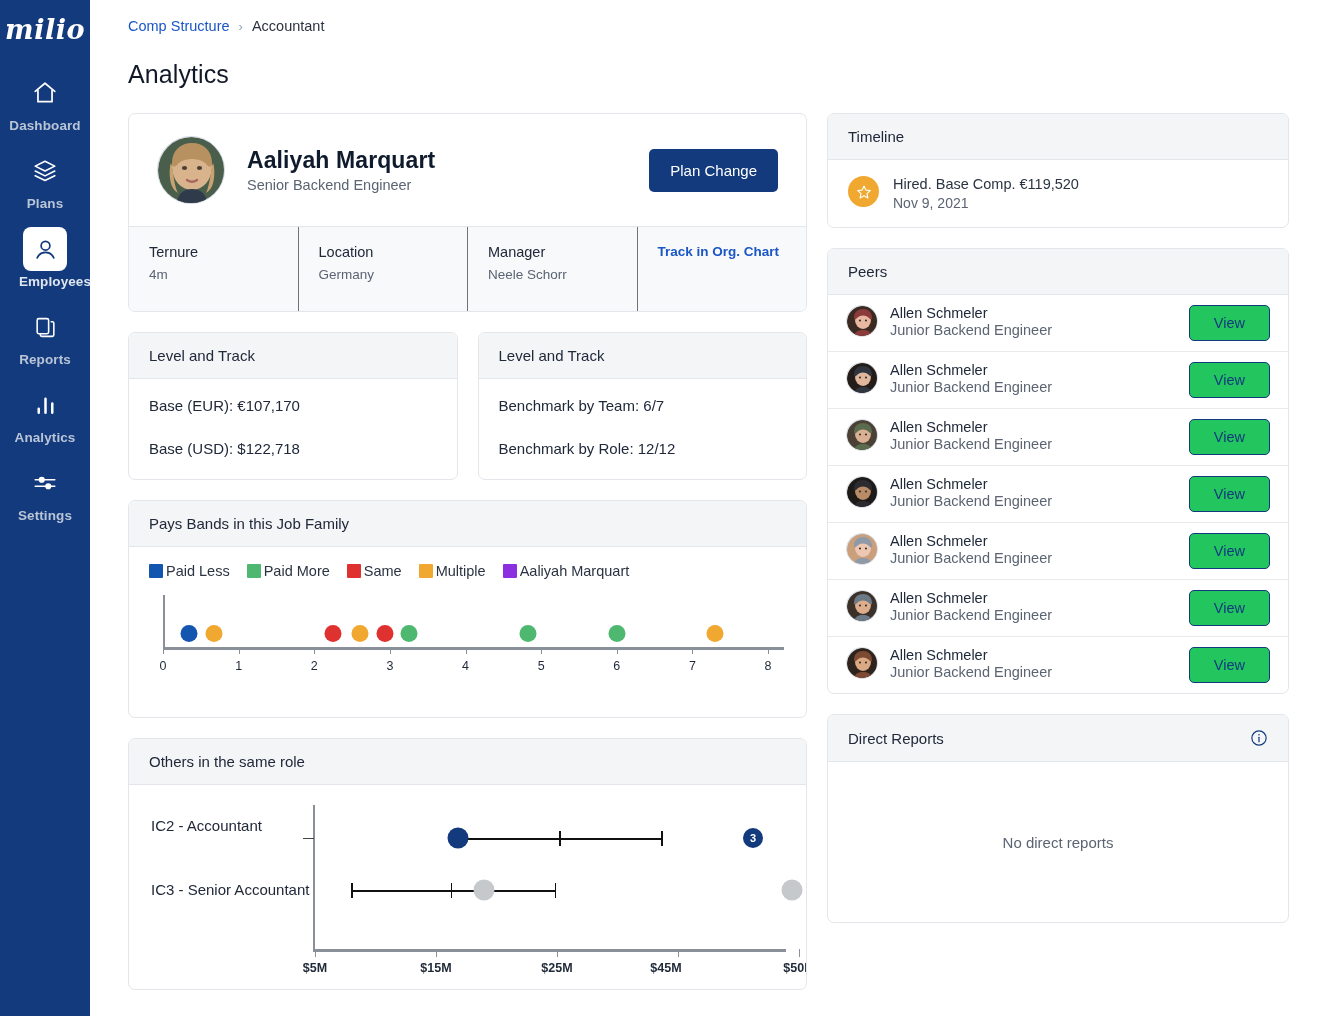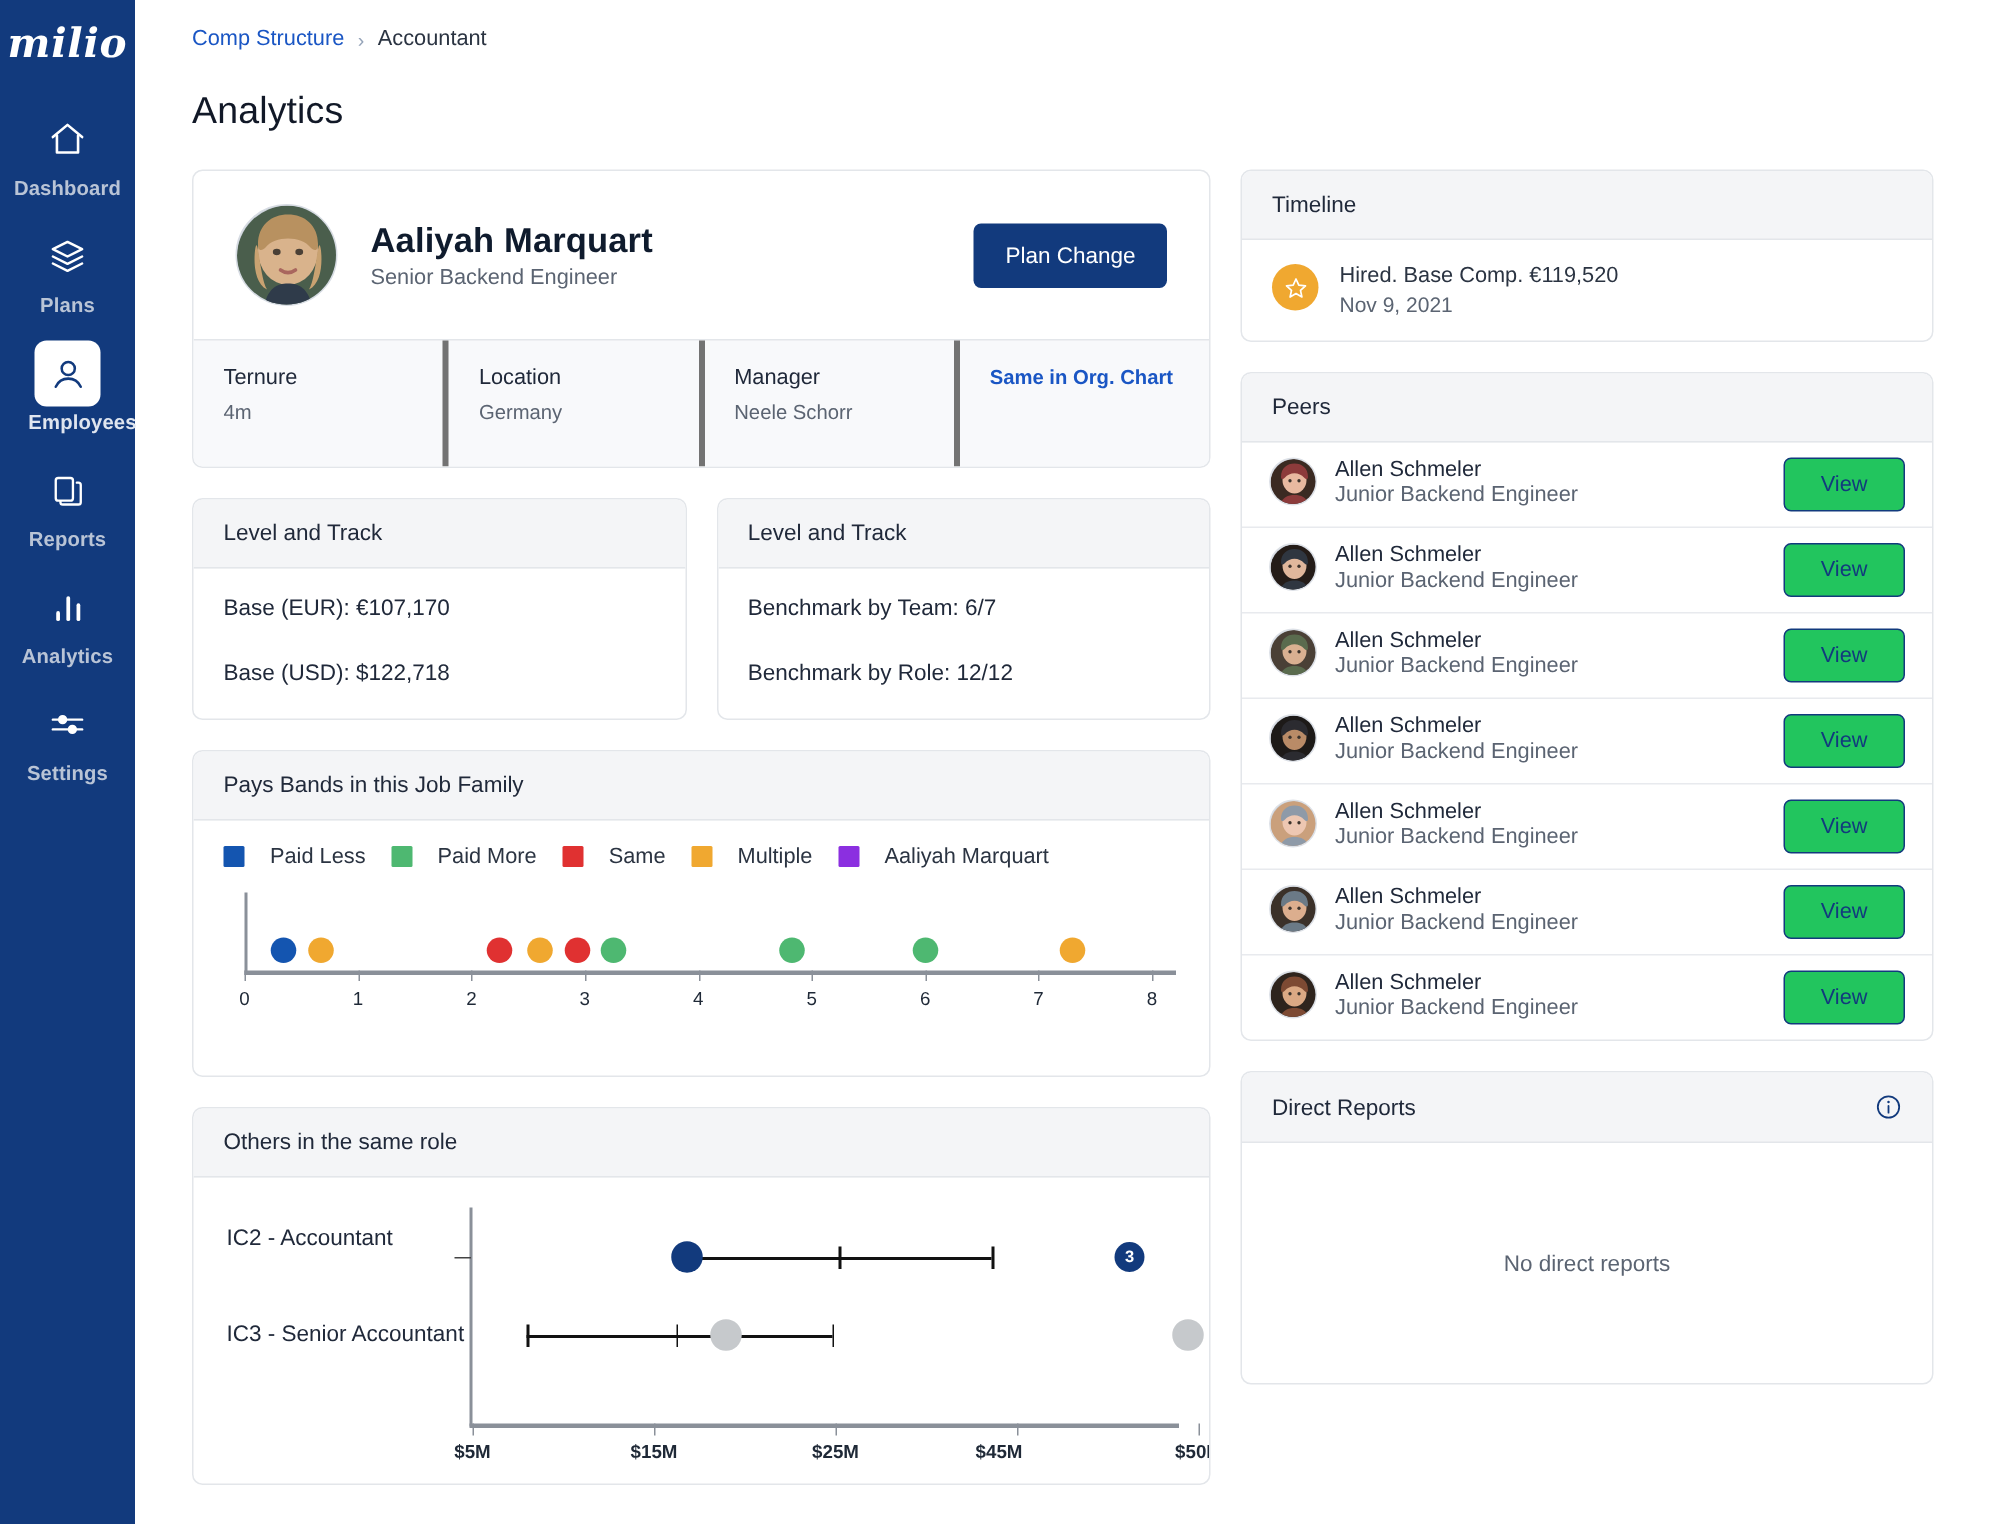--- a/index.html
+++ b/index.html
@@ -127,41 +127,41 @@
     font-family: inherit;
   }
   .stats-row {
     display: flex;
     border-top: 1px solid #e3e6ea;
     background: #f8f9fb;
   }
   .stat {
     flex: 1;
     padding: 17px 20px 20px 20px;
-    border-right: 4px solid #737373;
+    border-right: 1px solid #737373;
     min-height: 84px;
   }
   .stat:last-child { border-right: none; }
   .stat-label { font-size: 14.5px; color: #20293a; }
   .stat-value { font-size: 13.5px; color: #5b6472; margin-top: 7px; }
   .stat-link { font-size: 13.5px; color: #1a56c4; cursor: pointer; font-weight: 600; }
 
   
   .pair { display: grid; grid-template-columns: 1fr 1fr; gap: 20px; }
   .lt-body { padding: 18px 20px 22px 20px; }
   .lt-line { font-size: 15px; color: #20293a; margin-bottom: 26px; }
   .lt-line:last-child { margin-bottom: 0; }
 
   
   .legend {
     display: flex; align-items: center; gap: 8px;
     padding: 16px 20px 4px 20px;
     flex-wrap: wrap;
   }
-  .legend-item { display: flex; align-items: center; gap: 17px; margin-right: 9px; }
+  .legend-item { display: flex; align-items: center; gap: 3px; margin-right: 9px; }
   .legend-swatch { width: 14px; height: 14px; border-radius: 1px; }
   .legend-text { font-size: 14.5px; color: #2b3442; }
   .band-chart { position: relative; height: 110px; margin: 6px 20px 18px 20px; }
   .band-axis {
     position: absolute; left: 14px; right: 2px; top: 58px;
     height: 3px; background: #8a9099;
   }
   .band-yaxis {
     position: absolute; left: 14px; top: 6px; width: 2px; height: 55px;
     background: #8a9099;
@@ -362,21 +362,21 @@
             </div>
             <div class="stat">
               <div class="stat-label">Location</div>
               <div class="stat-value">Germany</div>
             </div>
             <div class="stat">
               <div class="stat-label">Manager</div>
               <div class="stat-value">Neele Schorr</div>
             </div>
             <div class="stat">
-              <div class="stat-link">Same in Org. Chart</div>
+              <div class="stat-link">Track in Org. Chart</div>
             </div>
           </div>
         </section>
 
         <div class="pair" style="margin-top:20px">
           <section class="card">
             <div class="card-head">Level and Track</div>
             <div class="lt-body">
               <div class="lt-line">Base (EUR): €107,170</div>
               <div class="lt-line">Base (USD): $122,718</div>

